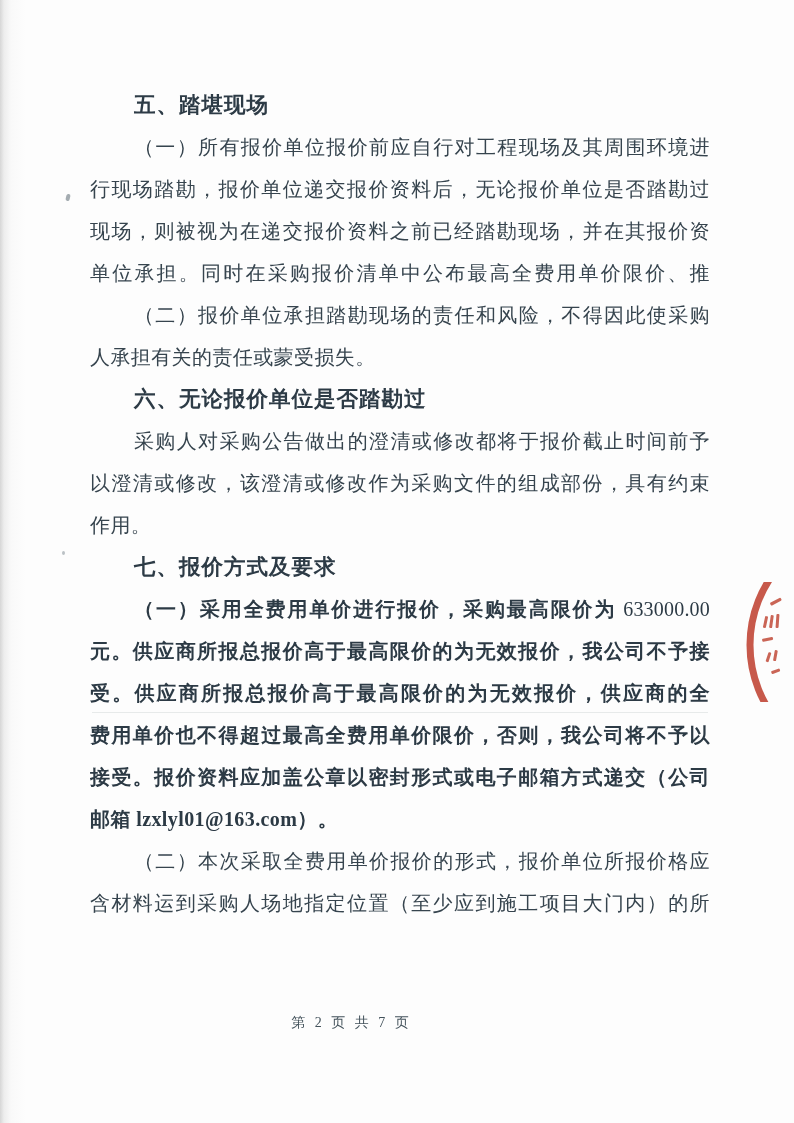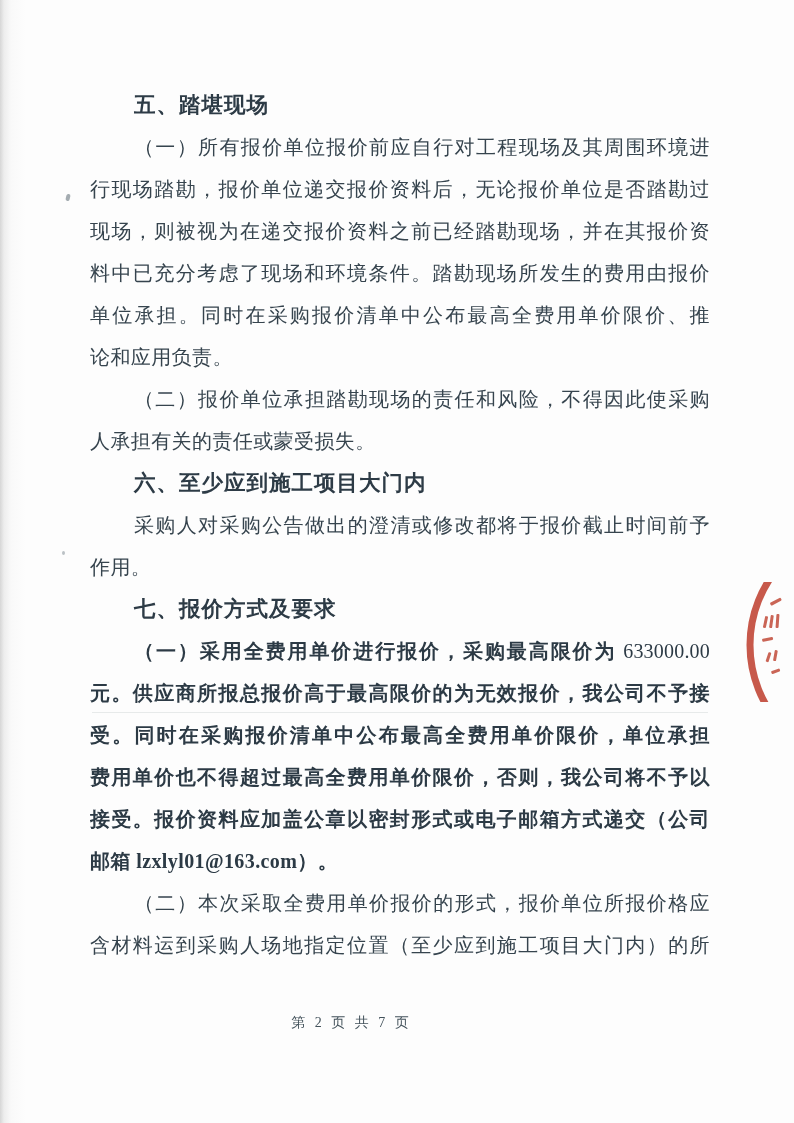--- a/index.html
+++ b/index.html
@@ -59,32 +59,31 @@
 </head>
 <body>
 
 <div class="page">
 
   <div class="content">
     <div class="line hd ind">五、踏堪现场</div>
     <div class="line ind fill">（一）所有报价单位报价前应自行对工程现场及其周围环境进</div>
     <div class="line fill">行现场踏勘，报价单位递交报价资料后，无论报价单位是否踏勘过</div>
     <div class="line fill">现场，则被视为在递交报价资料之前已经踏勘现场，并在其报价资</div>
-    <div class="line fill">料中已充分考虑了现场和环境条件。踏勘现场所发生的费用由报价</div>
     <div class="line fill">单位承担。同时在采购报价清单中公布最高全费用单价限价、推</div>
-    <div class="line">论和应用负责。</div>
     <div class="line ind fill">（二）报价单位承担踏勘现场的责任和风险，不得因此使采购</div>
     <div class="line">人承担有关的责任或蒙受损失。</div>
-    <div class="line hd ind">六、至少应到施工项目大门内</div>
+    <div class="line hd ind">六、无论报价单位是否踏勘过</div>
     <div class="line ind fill">采购人对采购公告做出的澄清或修改都将于报价截止时间前予</div>
+    <div class="line fill">以澄清或修改，该澄清或修改作为采购文件的组成部份，具有约束</div>
     <div class="line">作用。</div>
     <div class="line hd ind">七、报价方式及要求</div>
     <div class="line ind fill strong"><span>（一）采用全费用单价进行报价，采购最高限价为</span><span class="num"> 633000.00</span></div>
     <div class="line fill strong">元。供应商所报总报价高于最高限价的为无效报价，我公司不予接</div>
-    <div class="line fill strong">受。同时在采购报价清单中公布最高全费用单价限价，单位承担</div>
+    <div class="line fill strong">受。供应商所报总报价高于最高限价的为无效报价，供应商的全</div>
     <div class="line fill strong">费用单价也不得超过最高全费用单价限价，否则，我公司将不予以</div>
     <div class="line fill strong">接受。报价资料应加盖公章以密封形式或电子邮箱方式递交（公司</div>
     <div class="line strong">邮箱 lzxlyl01@163.com）。</div>
     <div class="line ind fill">（二）本次采取全费用单价报价的形式，报价单位所报价格应</div>
     <div class="line fill">含材料运到采购人场地指定位置（至少应到施工项目大门内）的所</div>
   </div>
 
   <div class="scan-rule"></div>
   <div class="speck-a"></div>
   <div class="speck-b"></div>

